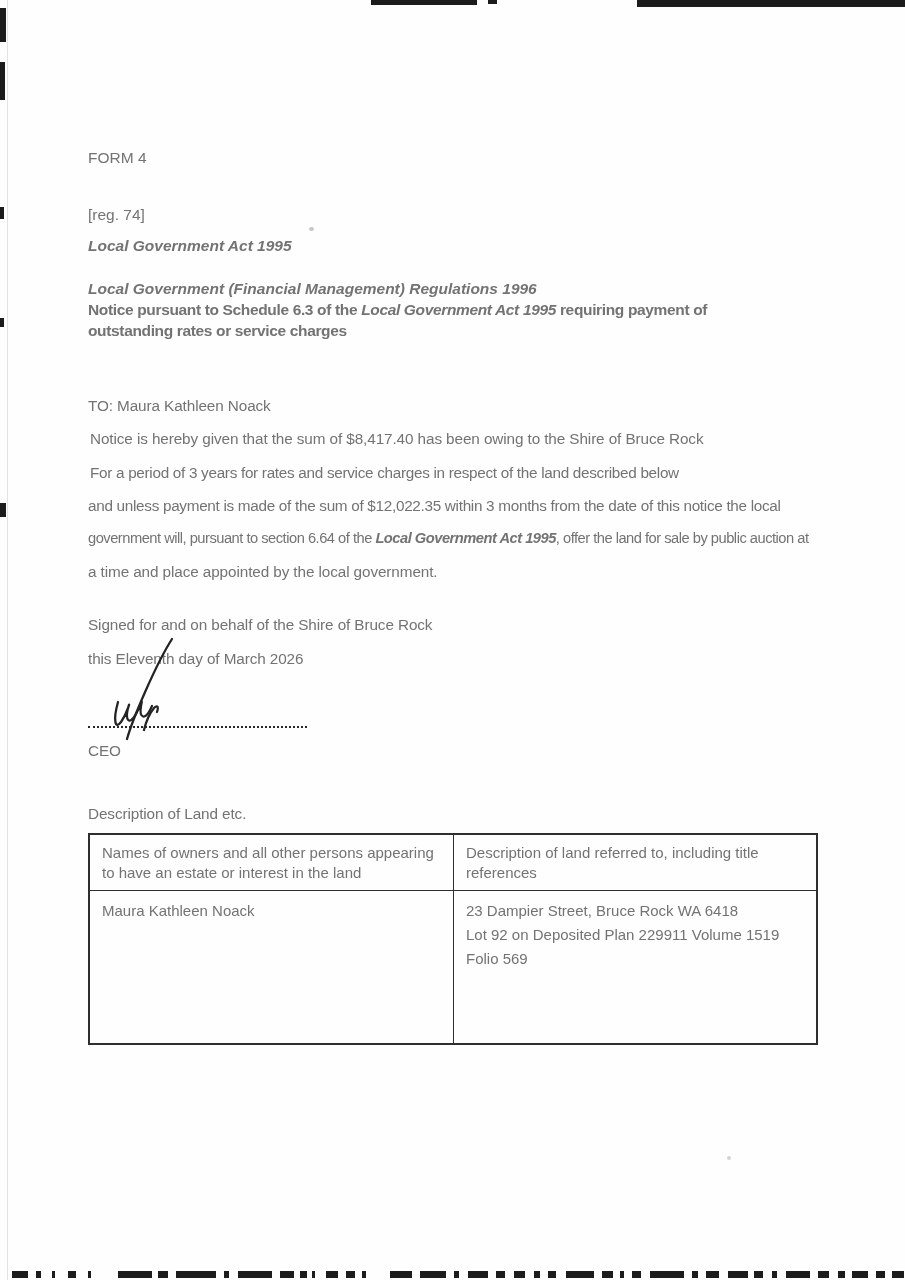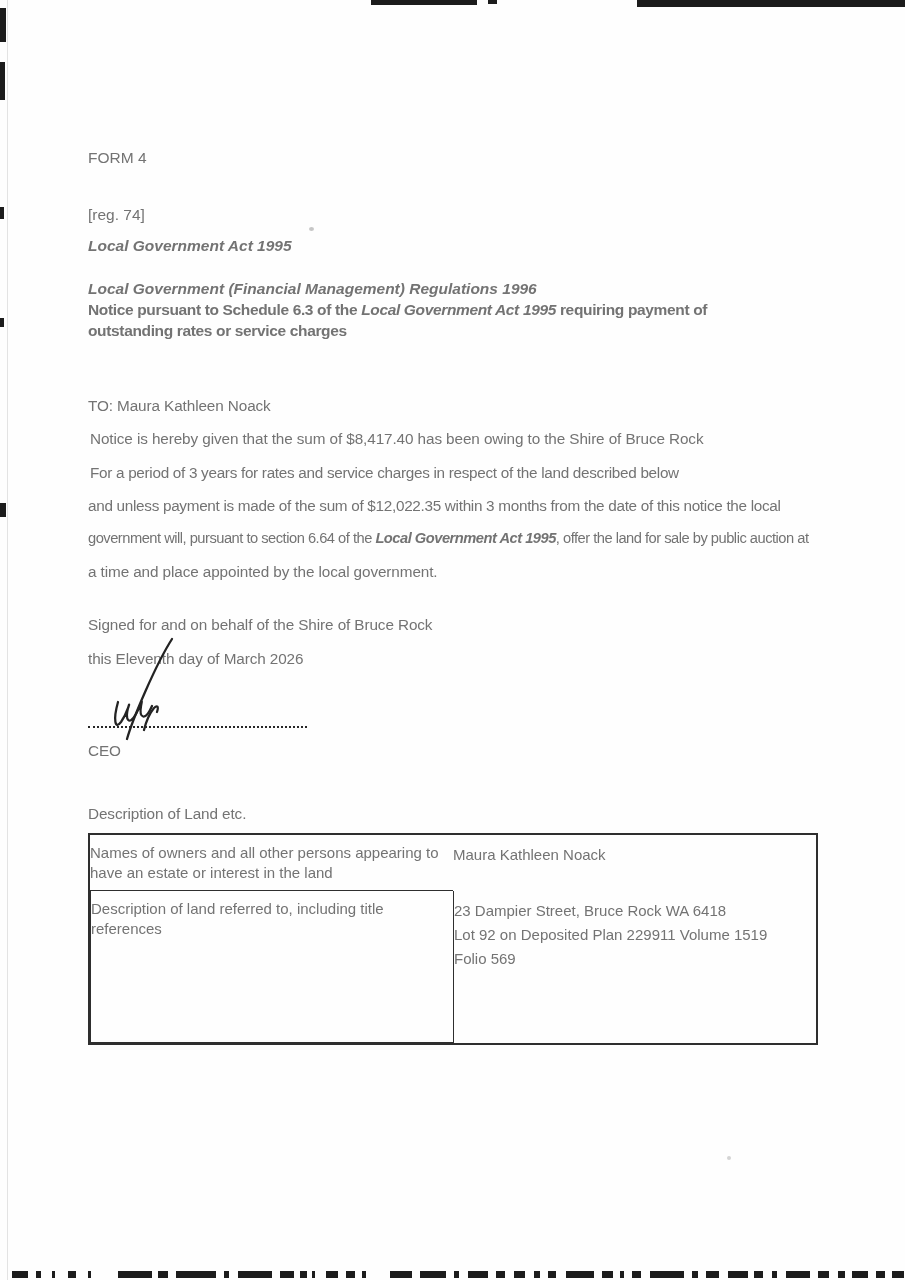--- a/index.html
+++ b/index.html
@@ -31,21 +31,21 @@
   .land-table{
     position:absolute;left:88px;top:833px;width:730px;height:212px;
     border:2px solid #2e2e2e;
     box-sizing:border-box;
     display:grid;
     grid-template-columns:363px 1fr;
     grid-template-rows:56px 1fr;
     font-size:15px;
   }
   .land-table .cell{
-    padding:8px 12px 6px 0;
+    padding:8px 12px 6px 12px;
     box-sizing:border-box;
     white-space:normal;
     line-height:20px;
   }
   .land-table .col2{border-left:1.6px solid #2e2e2e;}
   .land-table .hdr{border-bottom:1.8px solid #2e2e2e;}
   .desc-line{line-height:24px;}
 
   
   .artifact{position:absolute;background:#1c1c1c;}
@@ -101,25 +101,25 @@
   </svg>
 
   <div class="dotted-line"></div>
 
   <div class="abs body-line" style="left:88px;top:742px;">CEO</div>
 
   <div class="abs body-line" style="left:88px;top:805px;">Description of Land etc.</div>
 
   <div class="land-table">
     <div class="cell hdr">Names of owners and all other persons appearing to have an estate or interest in the land</div>
+    <div class="cell hdr col2">Description of land referred to, including title references</div>
+
     <div class="cell">
       <div class="desc-line">Maura Kathleen Noack</div>
     </div>
-
-    <div class="cell hdr col2">Description of land referred to, including title references</div>
     <div class="cell col2">
       <div class="desc-line">23 Dampier Street, Bruce Rock WA 6418</div>
       <div class="desc-line">Lot 92 on Deposited Plan 229911 Volume 1519</div>
       <div class="desc-line">Folio 569</div>
     </div>
   </div>
 
   <div id="top-bars">
       <span class="artifact" style="left: 371px; top: 0px; width: 106px; height: 5px; background: rgb(28, 28, 28);"></span>
       <span class="artifact" style="left: 488px; top: 0px; width: 9px; height: 4px; background: rgb(28, 28, 28);"></span>

